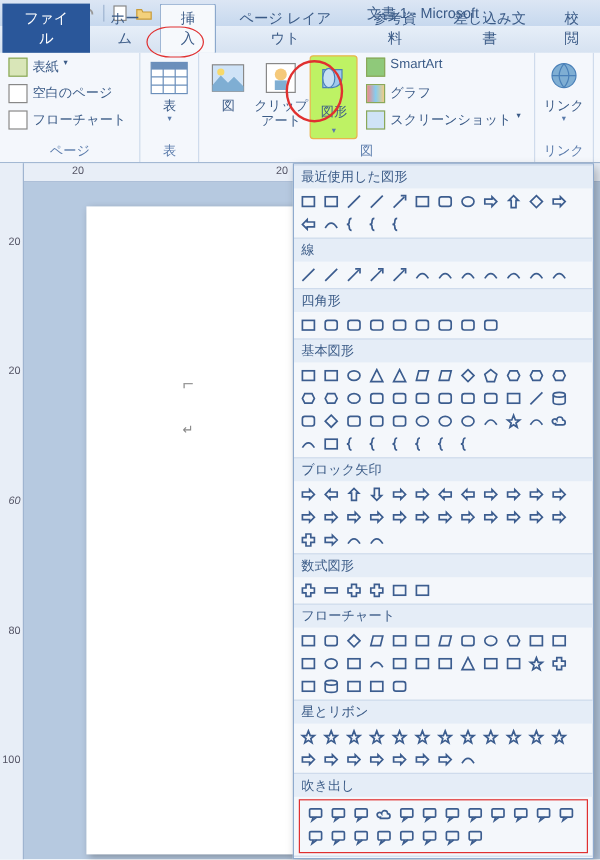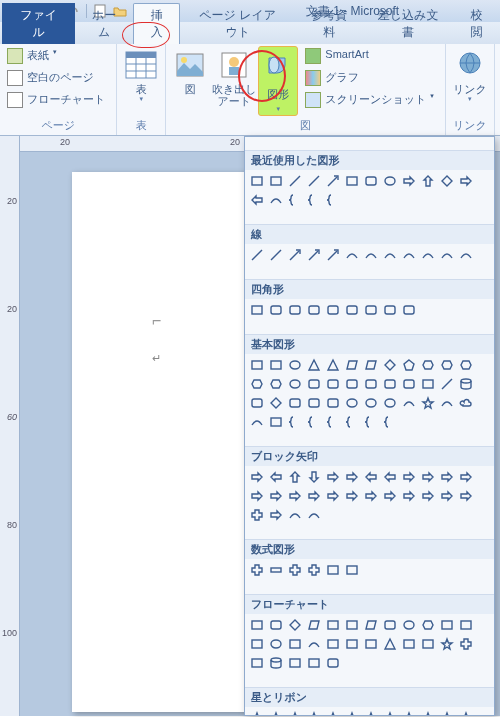--- a/index.html
+++ b/index.html
@@ -33,21 +33,21 @@
 .shapes-btn { background:#bef264; border:1px solid #e9b44c !important; border-radius:3px;justify-content:space-between; }
 
 .workspace { position:relative; height:580px; background:#b6c9e0; display:flex; }
 .vruler { width:20px; background:#e8eef7; border-right:1px solid #9fb4d0; position:relative; }
 .vruler .lbl { position:absolute; right:2px; font-size:9px; color:#556; }
 .hruler { position:absolute; top:0; left:20px; right:0; height:16px; background:#e8eef7; border-bottom:1px solid #9fb4d0; }
 .corner { position:absolute; top:0; left:0; width:20px; height:16px; background:#e8eef7; border-right:1px solid #9fb4d0; border-bottom:1px solid #9fb4d0; display:flex; align-items:center; justify-content:center; }
 .page { position:absolute; left:72px; top:36px; width:200px; height:540px; background:#fff; box-shadow:2px 2px 6px rgba(0,0,0,0.3); }
 
 .menu { position:absolute; left:244px; top:0; width:251px; background:#f4f7fb; border:1px solid #8faacd; box-shadow:3px 3px 8px rgba(0,0,0,0.25); max-height:580px; overflow:hidden; font-size:11px; z-index:10; }
-.menu .cat { background:#e5edf7; color:#3b5b87; font-weight:bold; padding:2px 6px; border-top:1px solid #cfdbec;margin-top:13px; }
+.menu .cat { background:#e5edf7; color:#3b5b87; font-weight:normal; padding:2px 6px; border-top:1px solid #cfdbec; }
 .menu .row { display:flex; flex-wrap:wrap; padding:2px 3px; gap:1px; }
 .menu .sh { width:18px; height:18px; border:1px solid transparent; display:flex; align-items:center; justify-content:center; cursor:pointer; }
 .menu .sh svg { stroke:#3c5d8f; fill:none; stroke-width:1.4; }
 .menu .cmd { border-top:1px solid #cfdbec; padding:4px 6px; display:flex; align-items:center; gap:6px; cursor:pointer; }
 .callout-box { border:1.5px solid #e03030; margin:2px 4px; padding:1px; }
 </style>
 </head>
 <body>
 
 <div class="titlebar">
@@ -169,21 +169,21 @@
         <div class="lbl">図</div>
       </div>
       <div class="big-btn">
         <div class="ico">
             <svg width="28" height="28">
               <rect x="2" y="2" width="24" height="24" fill="#fff" stroke="#888"></rect>
               <circle cx="14" cy="11" r="5" fill="#f5c97a"></circle>
               <rect x="9" y="16" width="10" height="8" fill="#7faed3"></rect>
             </svg>
           </div>
-        <div class="lbl" style="white-space:pre;">吹き出し
+        <div class="lbl" style="white-space:pre;">クリップ
 アート</div>
       </div>
       <div class="big-btn shapes-btn">
         <div class="ico">
             <svg width="30" height="26">
               <path d="M6 20 L6 6 L22 6 L22 13 A8 8 0 0 1 14 21 L6 21 Z" fill="#9dc8ed" stroke="#4a80b8"></path>
               <ellipse cx="11" cy="13" rx="5" ry="8" fill="#c7e0f4" stroke="#4a80b8"></ellipse>
             </svg>
           </div>
         <div class="lbl">図形</div>

